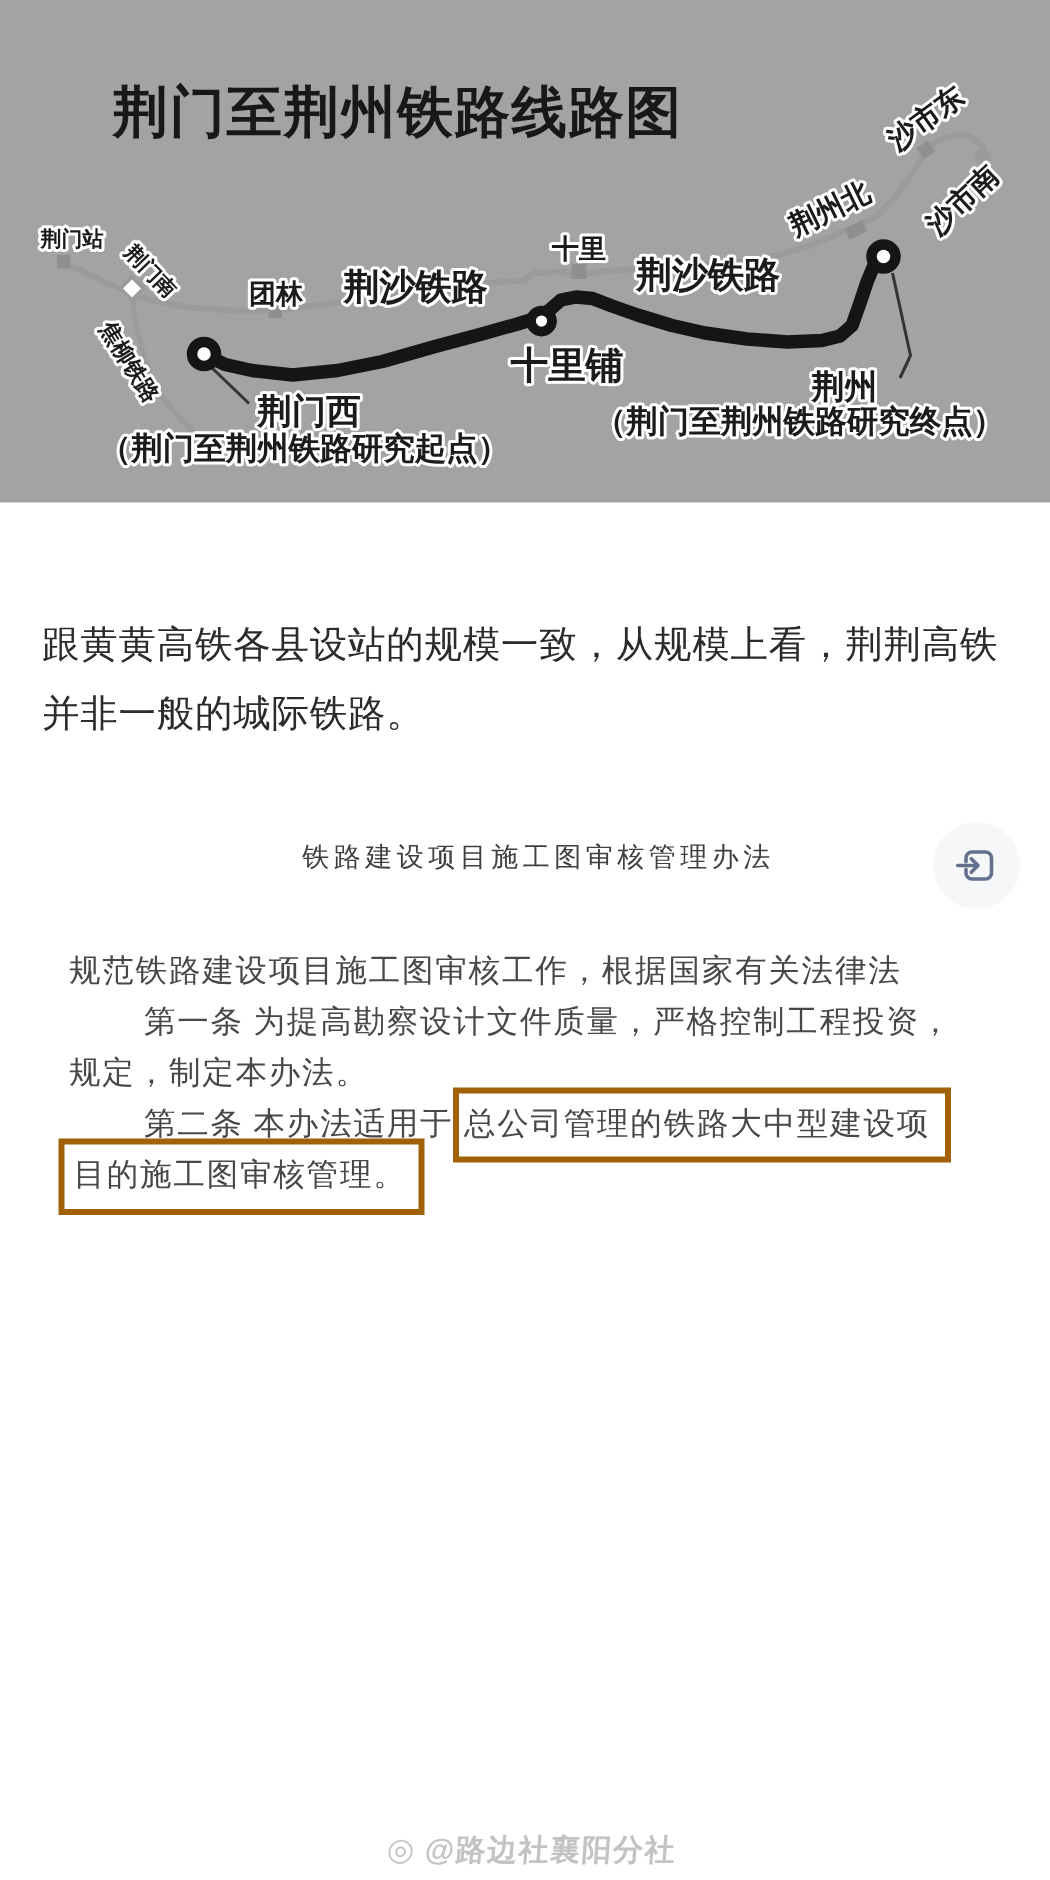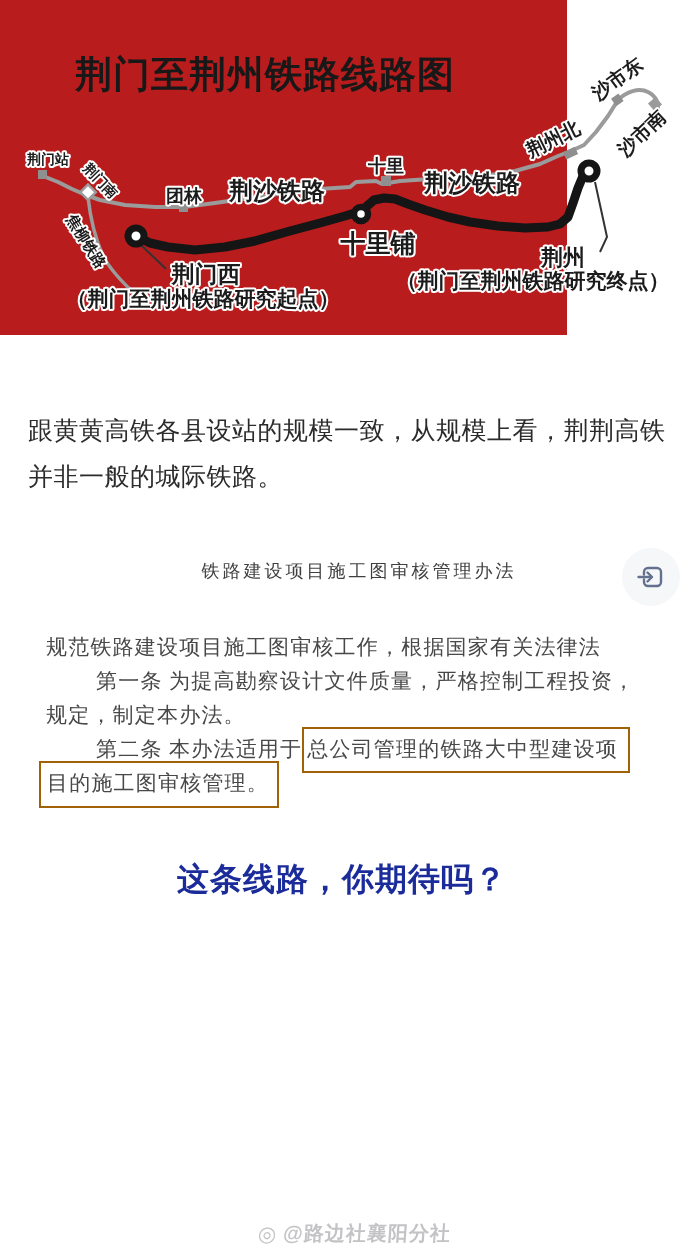--- a/index.html
+++ b/index.html
@@ -2,21 +2,21 @@
 <html><head>
 <meta charset="utf-8">
 <style>
   html,body{margin:0;padding:0;background:#fff;}
   .page{
     position:relative;width:700px;height:1253px;background:#ffffff;
     overflow:hidden;
     font-family:"Liberation Sans","DejaVu Sans",sans-serif;
   }
   
-  .map-figure{position:relative;width:567px;height:335px;background:#b91c1c;}
+  .map-figure{position:relative;width:700px;height:335px;background:#a3a3a3;}
   .map-figure svg{display:block;}
   .map-label{font-family:"Liberation Sans","DejaVu Sans",sans-serif;font-weight:700;fill:#1b1b1b;
     paint-order:stroke;stroke:#ffffff;stroke-width:4px;stroke-linejoin:round;}
   .map-title-text{font-weight:900;fill:#181818;letter-spacing:1px;stroke:none;}
   
   .article{padding:0 28px;color:#2b2b2b;}
   .article p{margin:0;font-size:25px;line-height:46px;letter-spacing:0.5px;}
   .article p.p1{margin-top:72px;}
   .article p.p2{margin-top:46px;}
   
@@ -24,21 +24,21 @@
     font-family:"Liberation Serif","DejaVu Serif",serif;}
   .doc-title{text-align:center;padding-left:18px;font-size:18px;line-height:30px;
     letter-spacing:3px;color:#3f3f3f;}
   .doc-chapter{text-align:center;padding-left:24px;margin-top:39px;font-size:22px;
     line-height:31px;letter-spacing:2px;color:#3a3a3a;}
   .doc-chapter .red{color:#c9504c;margin-right:16px;}
   .doc-body{margin-top:44px;padding:0 36px 0 46px;font-size:21px;line-height:34px;
     letter-spacing:1.2px;color:#484848;}
   .doc-line{white-space:nowrap;}
   .doc-line.indent{text-indent:50px;}
-  .redbox{border:2px solid #a16207;display:inline;}
+  .redbox{border:4px solid #a16207;display:inline;}
   .redbox.box1{padding:8px 10px 10px 3px;}
   .redbox.box2{padding:8px 8px 11px 6px;margin-left:-7px;}
   .doc-open-btn{position:absolute;top:-8px;right:20px;width:58px;height:58px;border-radius:50%;
     background:#f6f7f9;display:flex;align-items:center;justify-content:center;cursor:pointer;}
   
   .question{margin-top:62px;text-align:center;padding-right:16px;
     font-size:32px;line-height:34px;font-weight:700;color:#1b2c9a;letter-spacing:1px;}
   .watermark{position:absolute;left:258px;top:1220px;display:flex;align-items:center;gap:6px;
     color:#b9b9bd;opacity:0.85;font-size:20px;font-weight:700;letter-spacing:1px;
     transform:skewX(-4deg);}
@@ -111,20 +111,19 @@
 
     <div class="doc-body">
       <div class="doc-line">规范铁路建设项目施工图审核工作，根据国家有关法律法</div>
       <div class="doc-line indent">第一条 为提高勘察设计文件质量，严格控制工程投资，</div>
       <div class="doc-line">规定，制定本办法。</div>
       <div class="doc-line indent"><span>第二条 本办法适用于</span><span class="redbox box1">总公司管理的铁路大中型建设项</span></div>
       <div class="doc-line"><span class="redbox box2">目的施工图审核管理。</span></div>
     </div>
   </div>
 
-  <div class="question">这条线路，你期待吗？</div>
 
   <div class="watermark">
     <span class="wm-icon">◎</span>
     <span>@路边社襄阳分社</span>
   </div>
 
 </div>
 
 </body></html>

